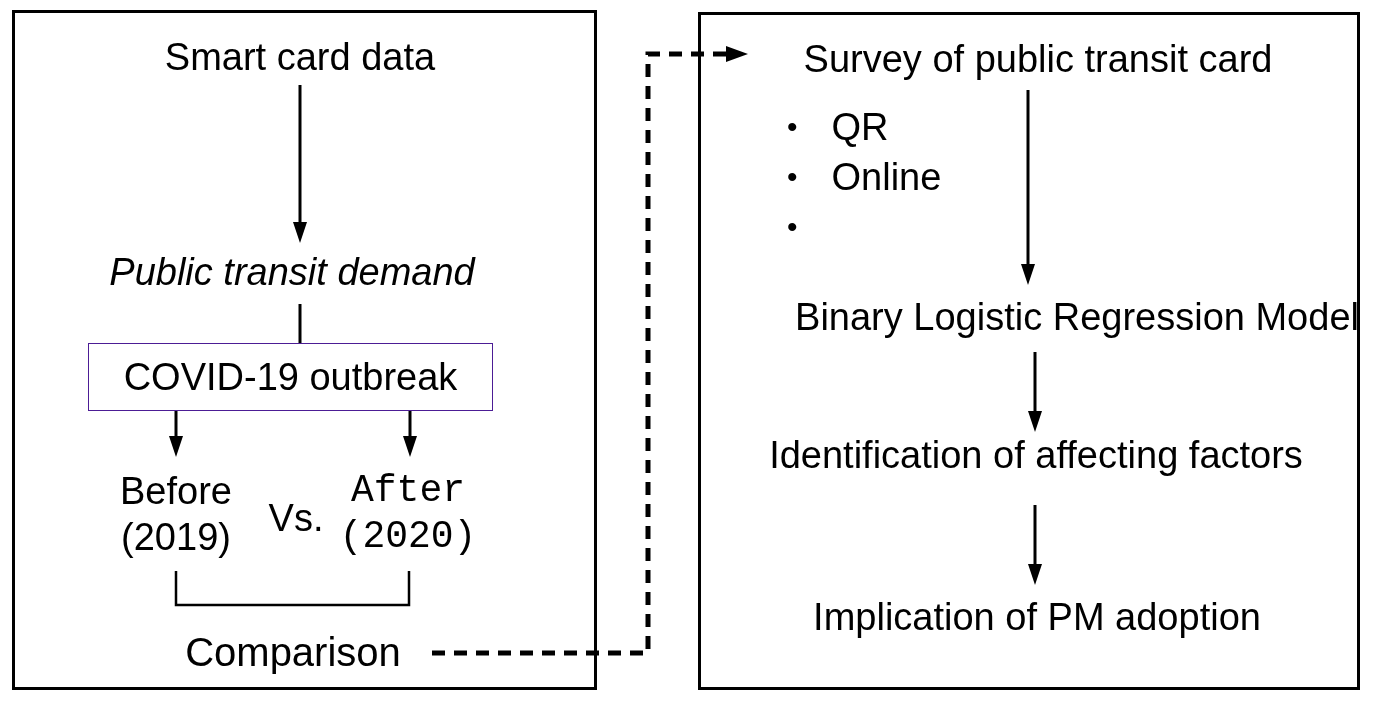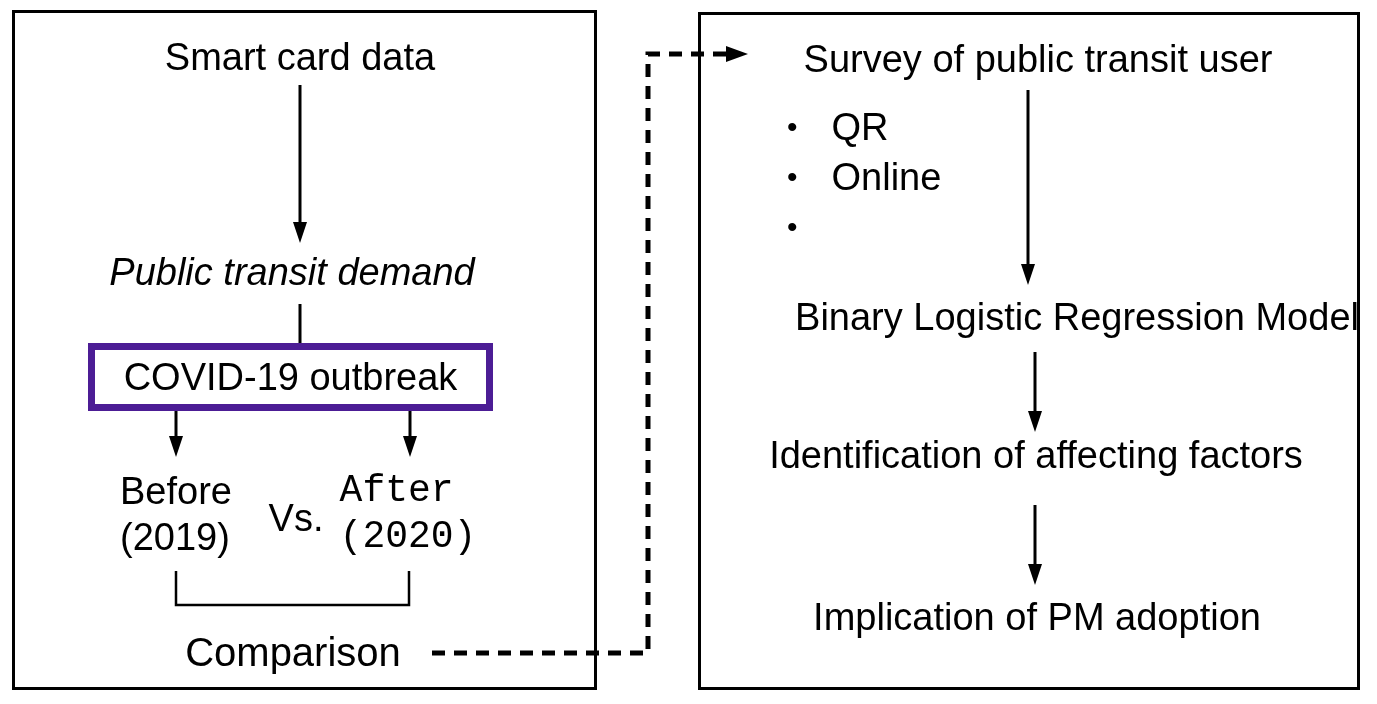--- a/index.html
+++ b/index.html
@@ -24,27 +24,28 @@
     position: absolute;
     left: 0; top: 0;
     width: 1377px; height: 704px;
     pointer-events: none;
   }
   .txt {
     position: absolute;
     white-space: nowrap;
     font-size: 38px;
     line-height: 46px;
+    text-align: center;
     transform: translateX(-50%);
   }
   .covid-box {
     position: absolute;
     left: 88px; top: 343px;
     width: 405px; height: 68px;
-    border: 7px solid #4c1d95;
+    border: 1px solid #4c1d95;
     display: flex;
     align-items: center;
     justify-content: center;
     font-size: 38px;
     background: #ffffff;
   }
   .comparison {
     font-weight: normal;
     font-size: 40px;
   }
@@ -114,21 +115,21 @@
 
   <div class="txt" style="left:296px; top:495px;">Vs.</div>
 
   <div class="txt" style="left:408px; top:468px;font-family:Liberation Mono, monospace;">
     <div>After</div>
     <div>(2020)</div>
   </div>
 
   <div class="txt comparison" style="left:293px; top:629px;">Comparison</div>
 
-  <div class="txt" style="left:1038px; top:36px;">Survey of public transit user</div>
+  <div class="txt" style="left:1038px; top:36px;">Survey of public transit card</div>
 
   <div class="bullet-row" style="top:104px;">
     <span class="bullet-dot">•</span>
     <span>QR</span>
   </div>
   <div class="bullet-row" style="top:154px;">
     <span class="bullet-dot">•</span>
     <span>Online</span>
   </div>
   <div class="bullet-row" style="top:204px;">

